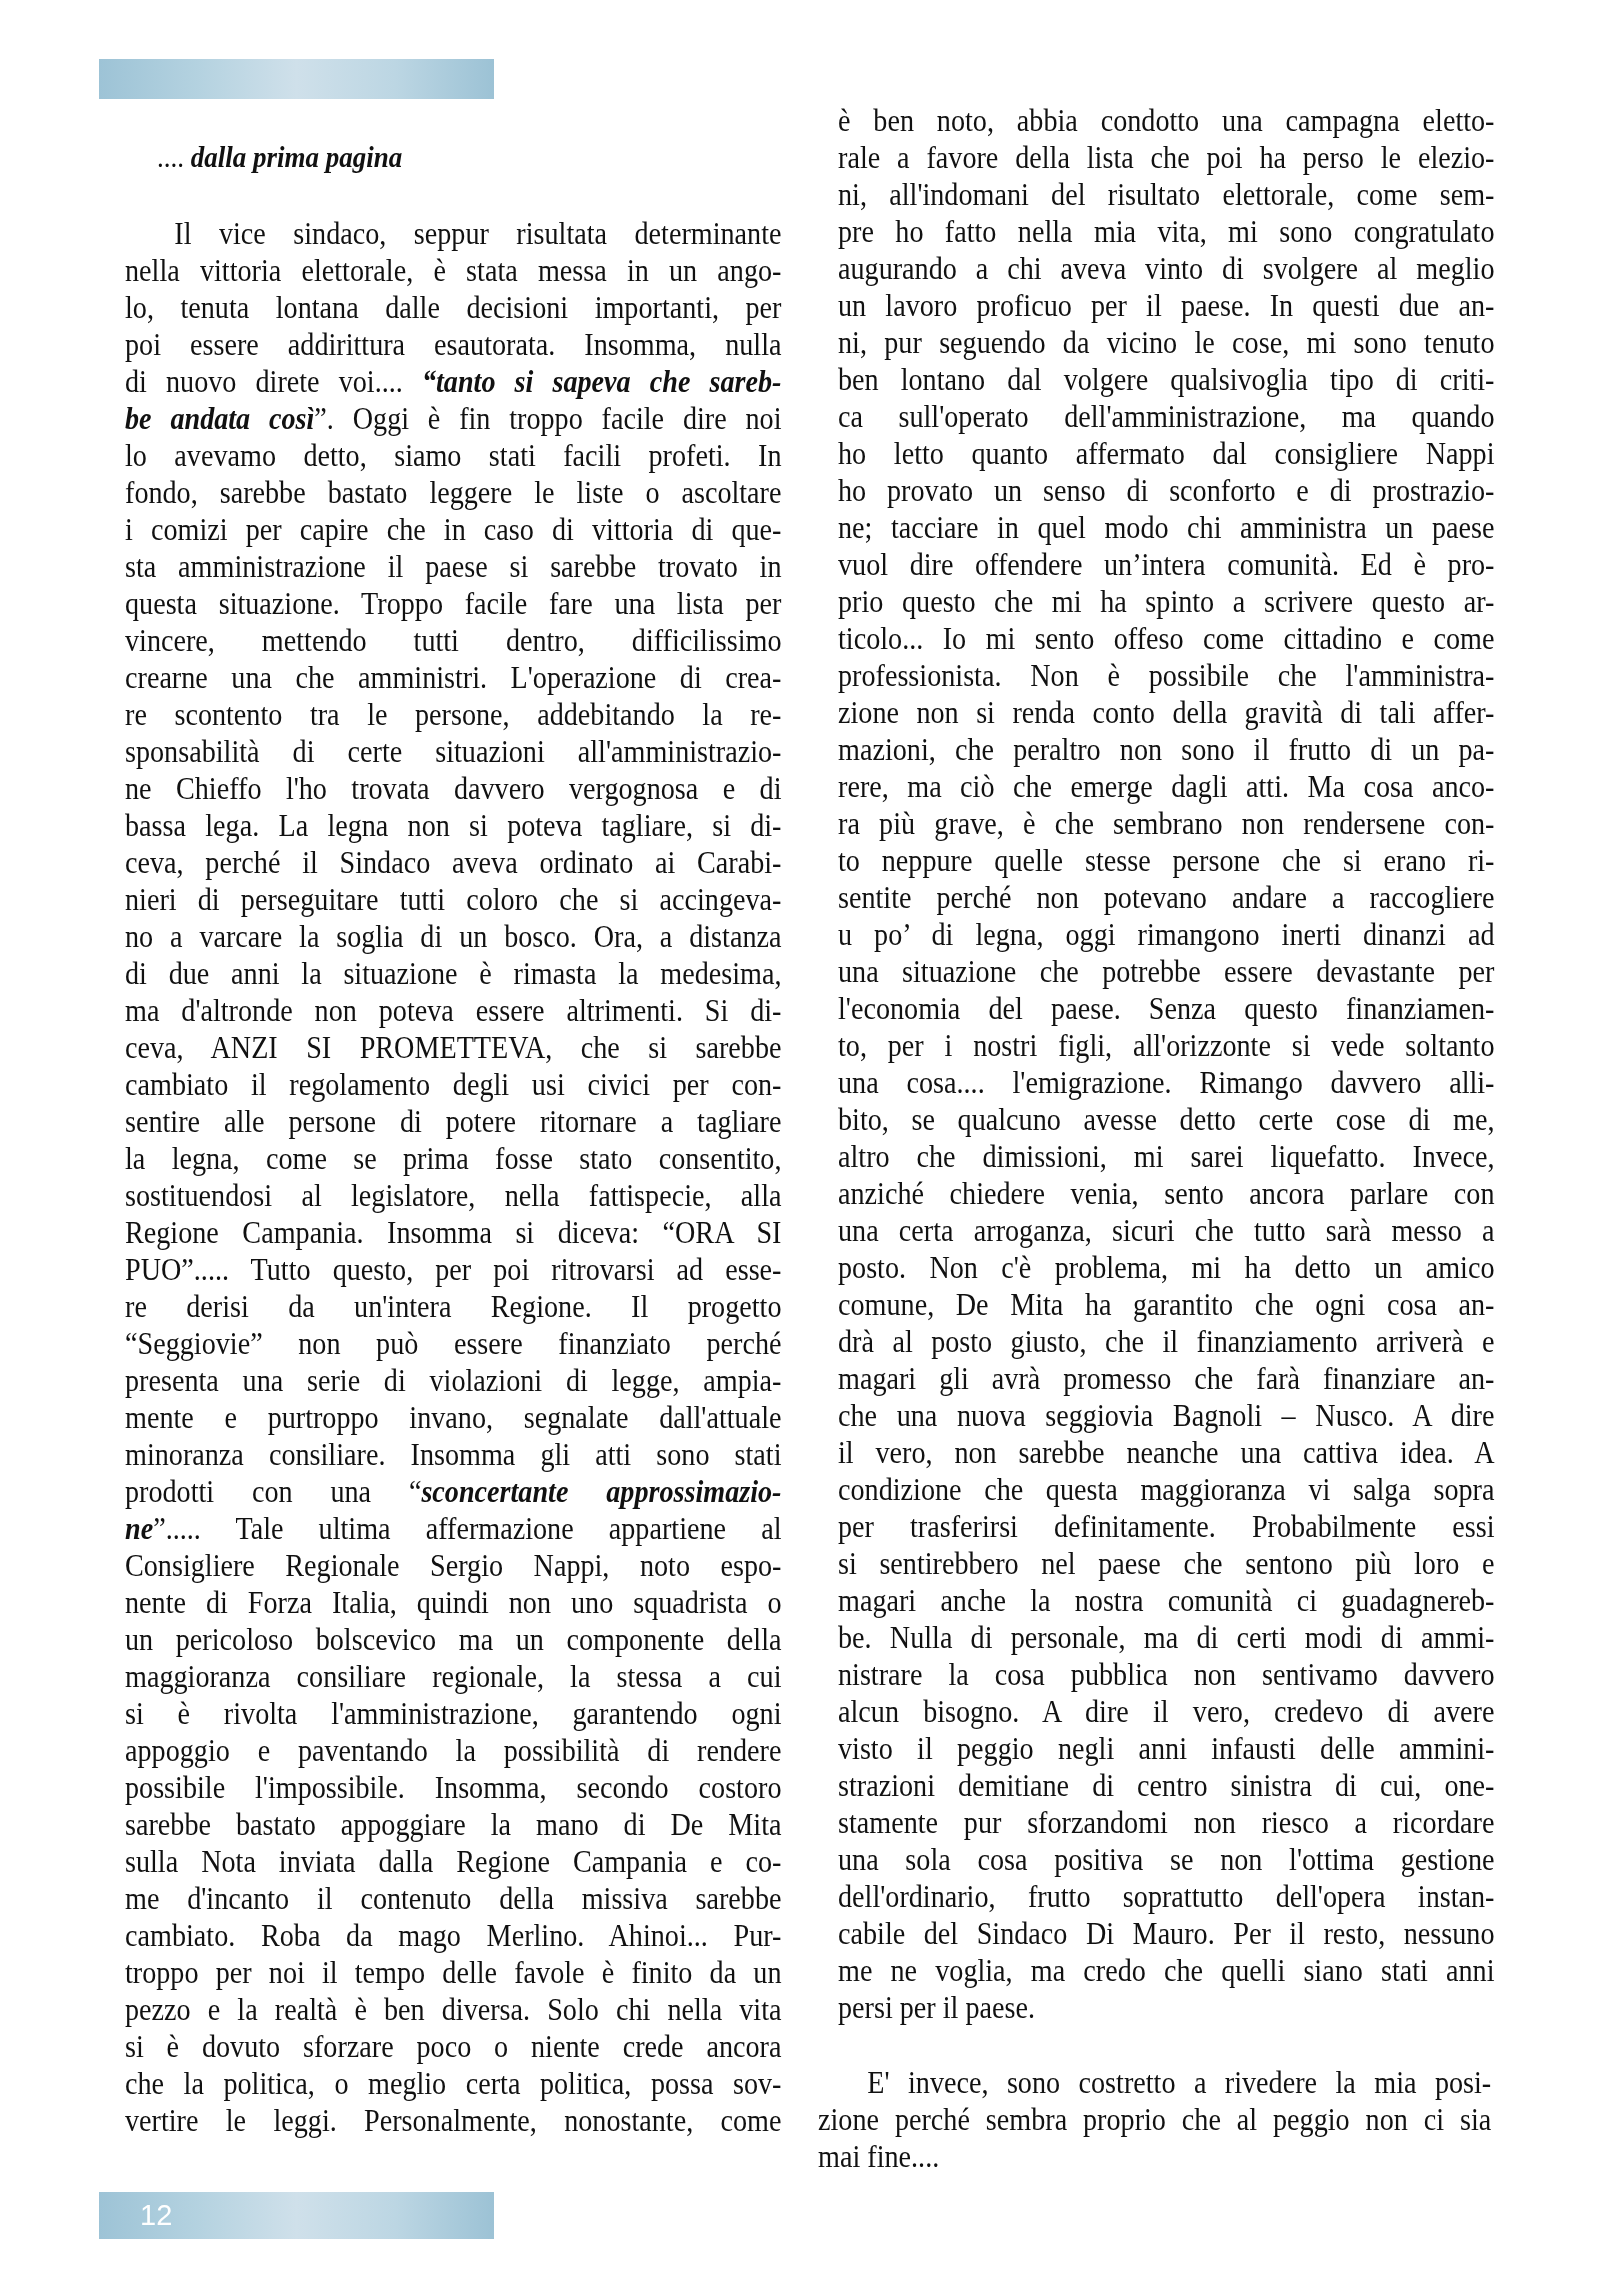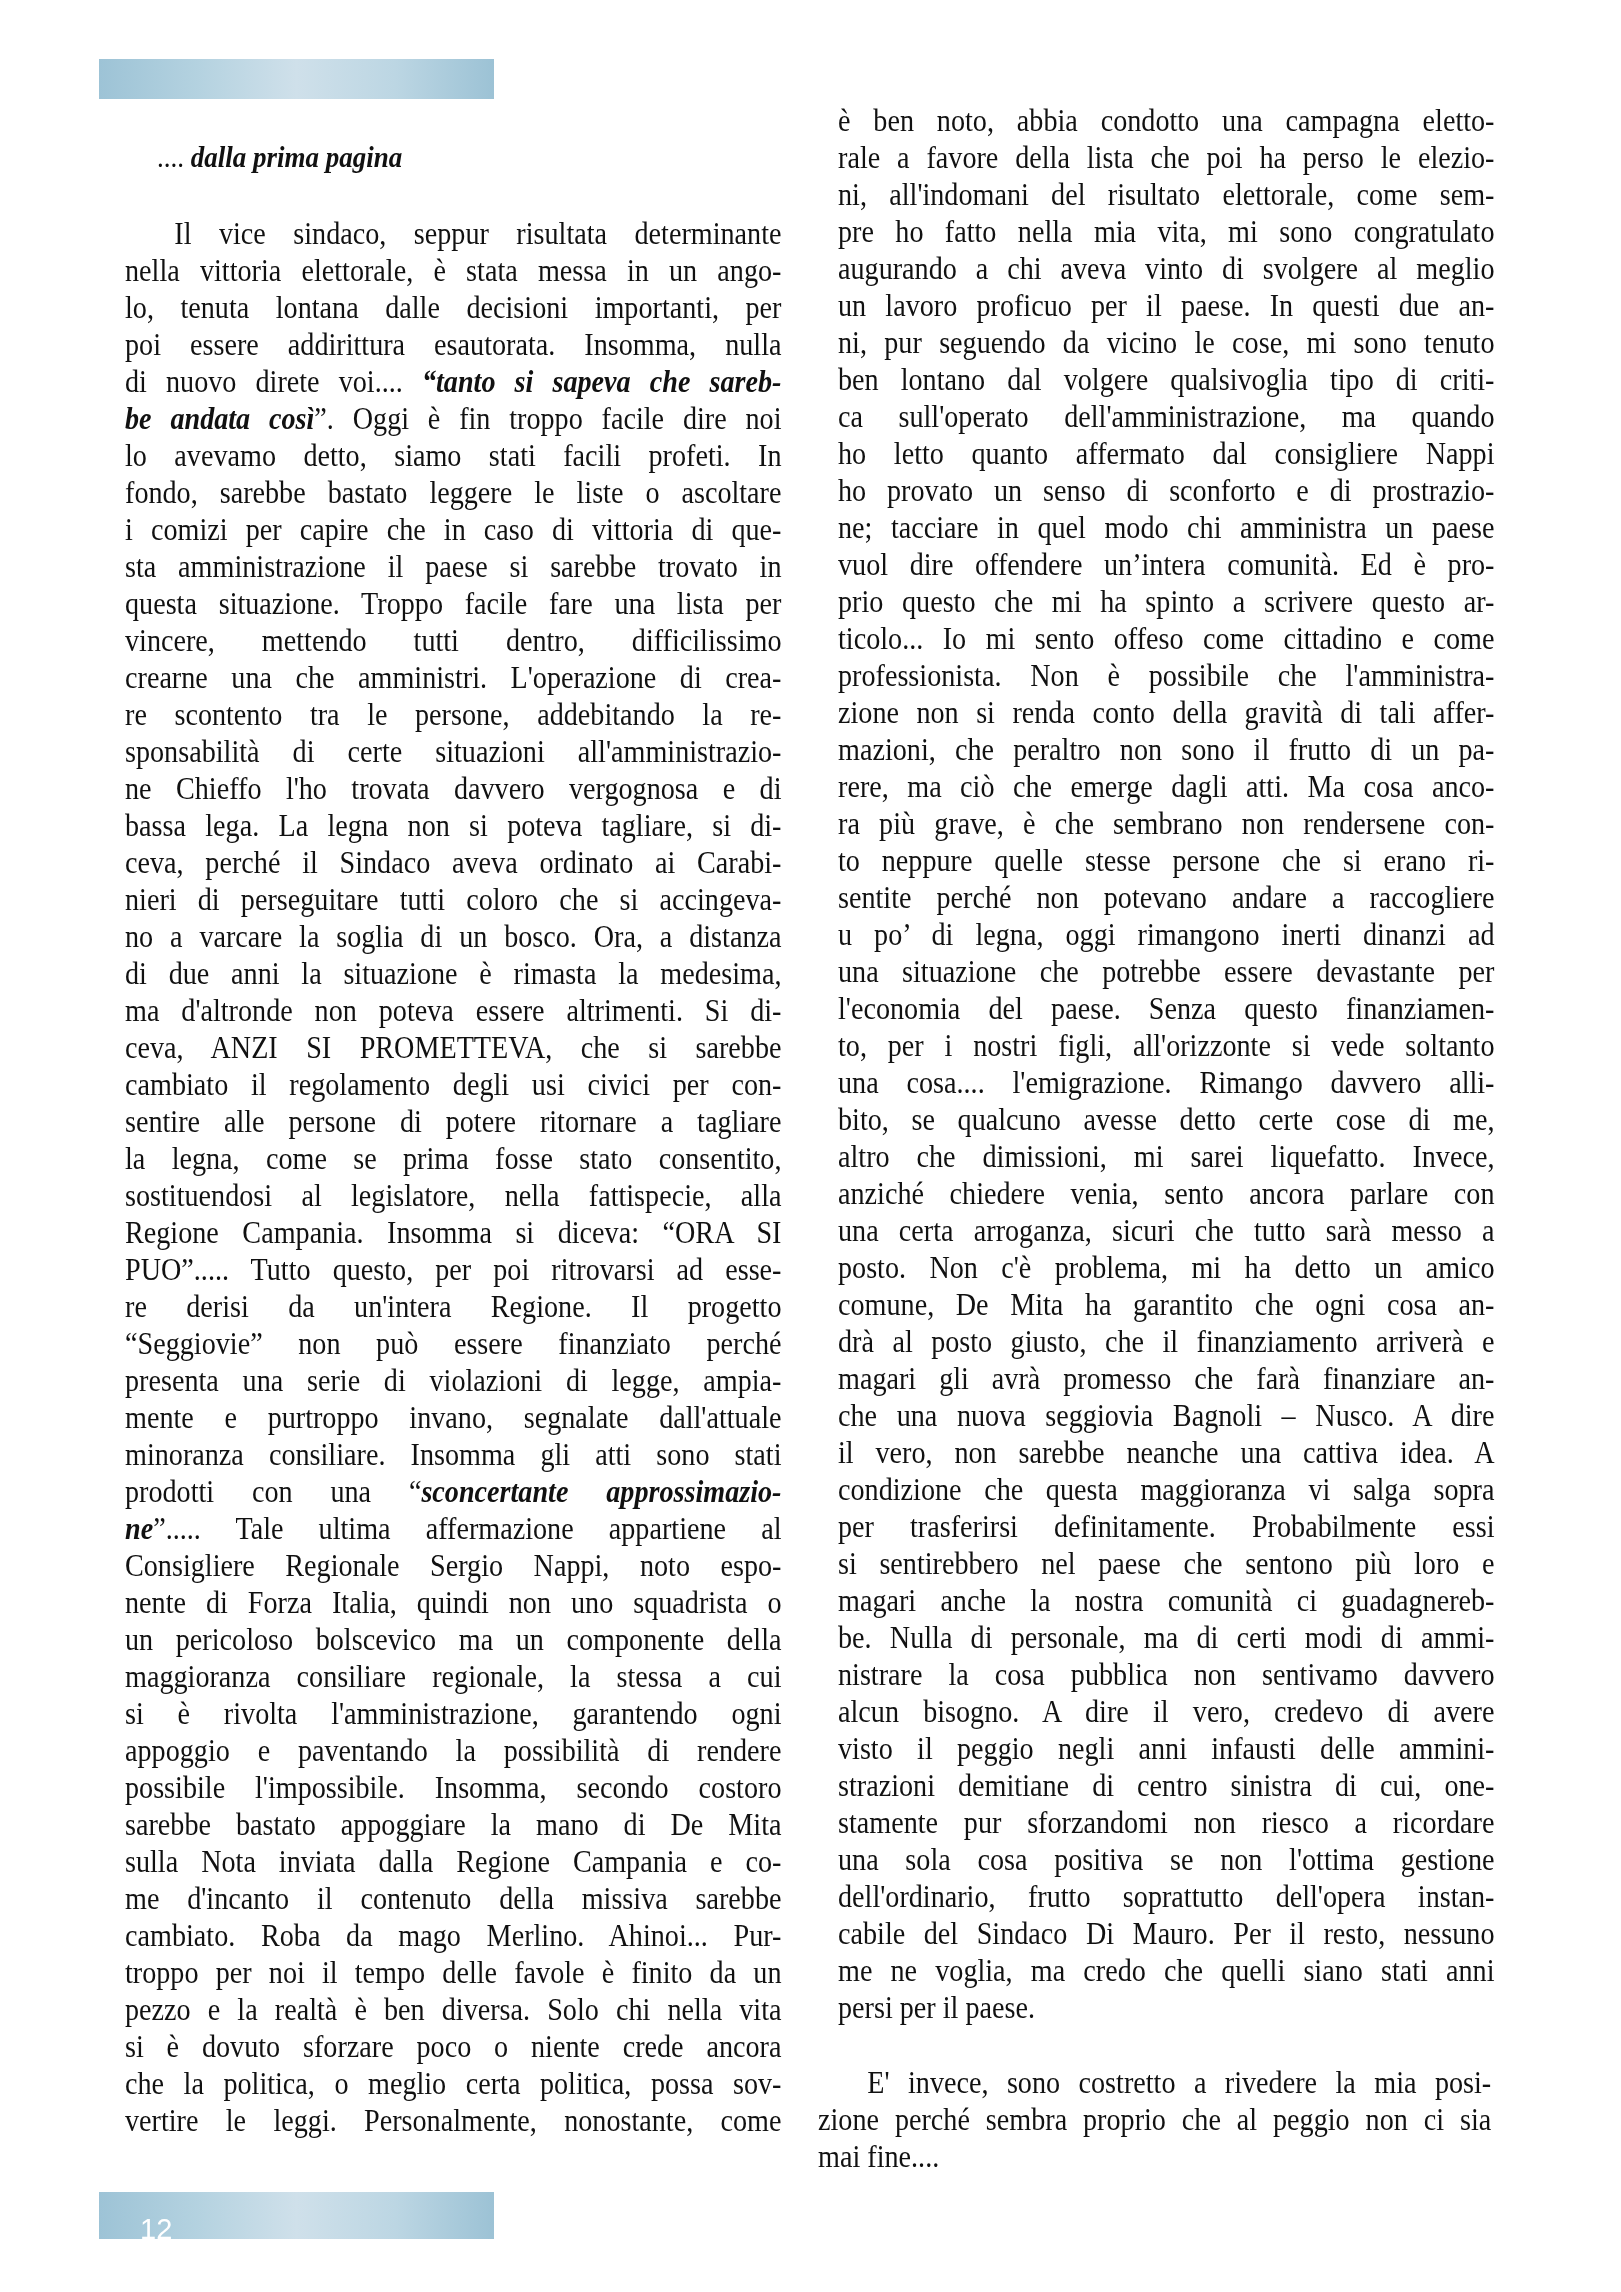--- a/index.html
+++ b/index.html
@@ -3,21 +3,21 @@
 <meta charset="utf-8">
 <style>
   html, body { margin: 0; padding: 0; background: #ffffff; }
   body { width: 1621px; height: 2293px; position: relative; overflow: hidden;
          font-family: "Liberation Serif", "DejaVu Serif", serif; color: #111; }
 
   .band { position: absolute; left: 99px; width: 395px;
           background: linear-gradient(90deg, #9dc3d6 0%, #b4d2e0 25%, #cfe0ea 50%, #bcd6e3 75%, #9cc2d5 100%); }
   .band.top { top: 59px; height: 40px; }
   .band.bottom { top: 2192px; height: 47px; }
-  .page-num { position: absolute; left: 41px; top: 21px; color: #ffffff;
+  .page-num { position: absolute; left: 41px; top: 7px; color: #ffffff;
               font-family: "Liberation Sans", "DejaVu Sans", sans-serif; font-size: 29px; }
 
   .heading { position: absolute; left: 157px; top: 140px; font-size: 30px; white-space: nowrap;
              transform: scaleX(0.9); transform-origin: left top; }
   .heading .dots { font-style: normal; }
   .heading .title { font-style: italic; font-weight: bold; }
 
   .lines { position: absolute; width: 746px; transform: scaleX(0.88); transform-origin: left top; }
   .line { height: 37px; line-height: 37px; font-size: 32px; white-space: nowrap;
           text-align: justify; text-align-last: justify; }

